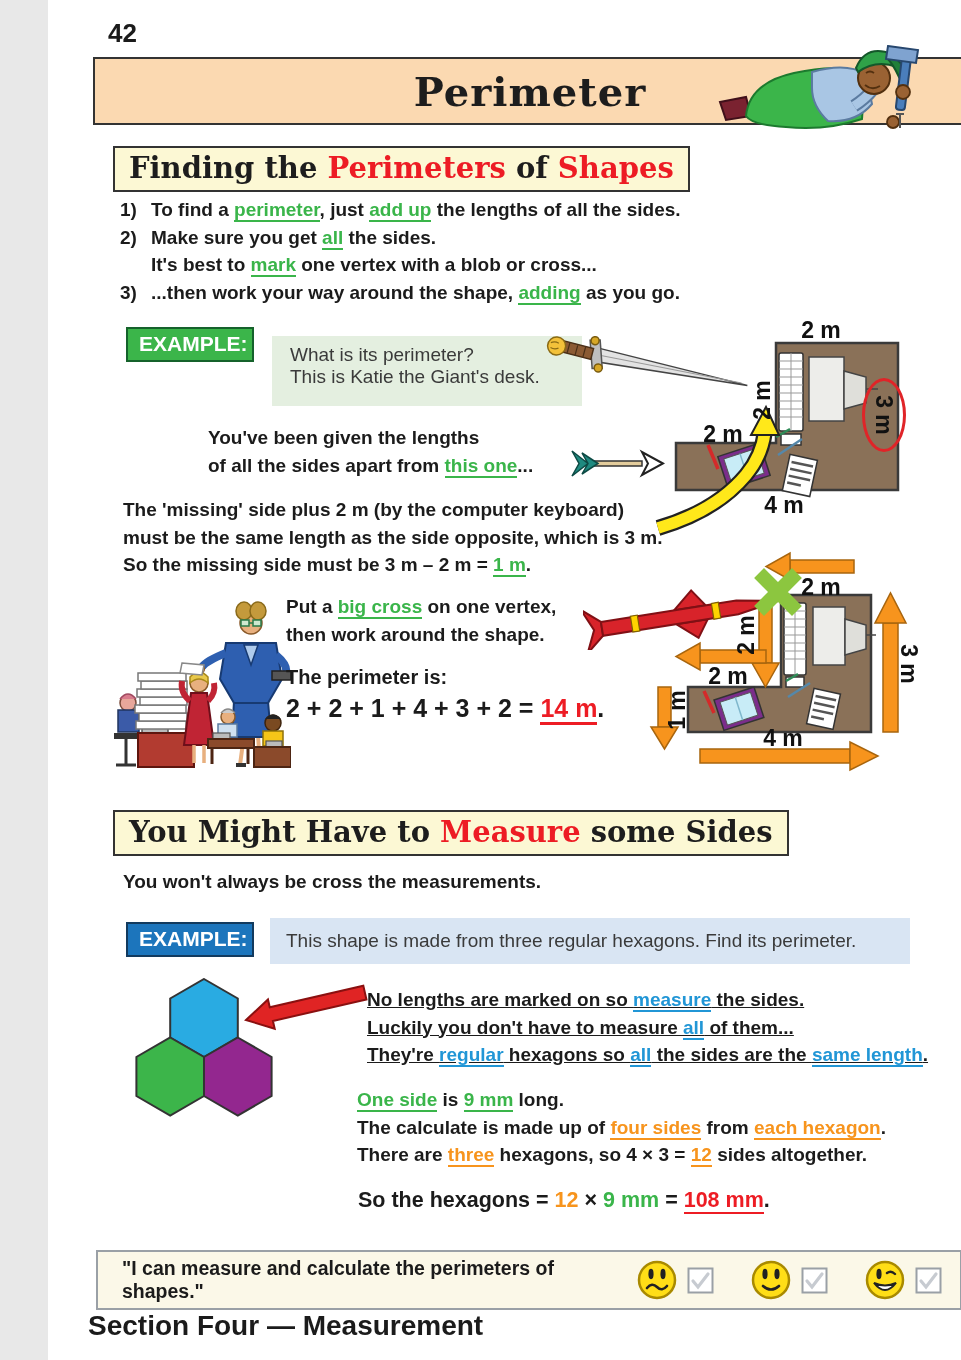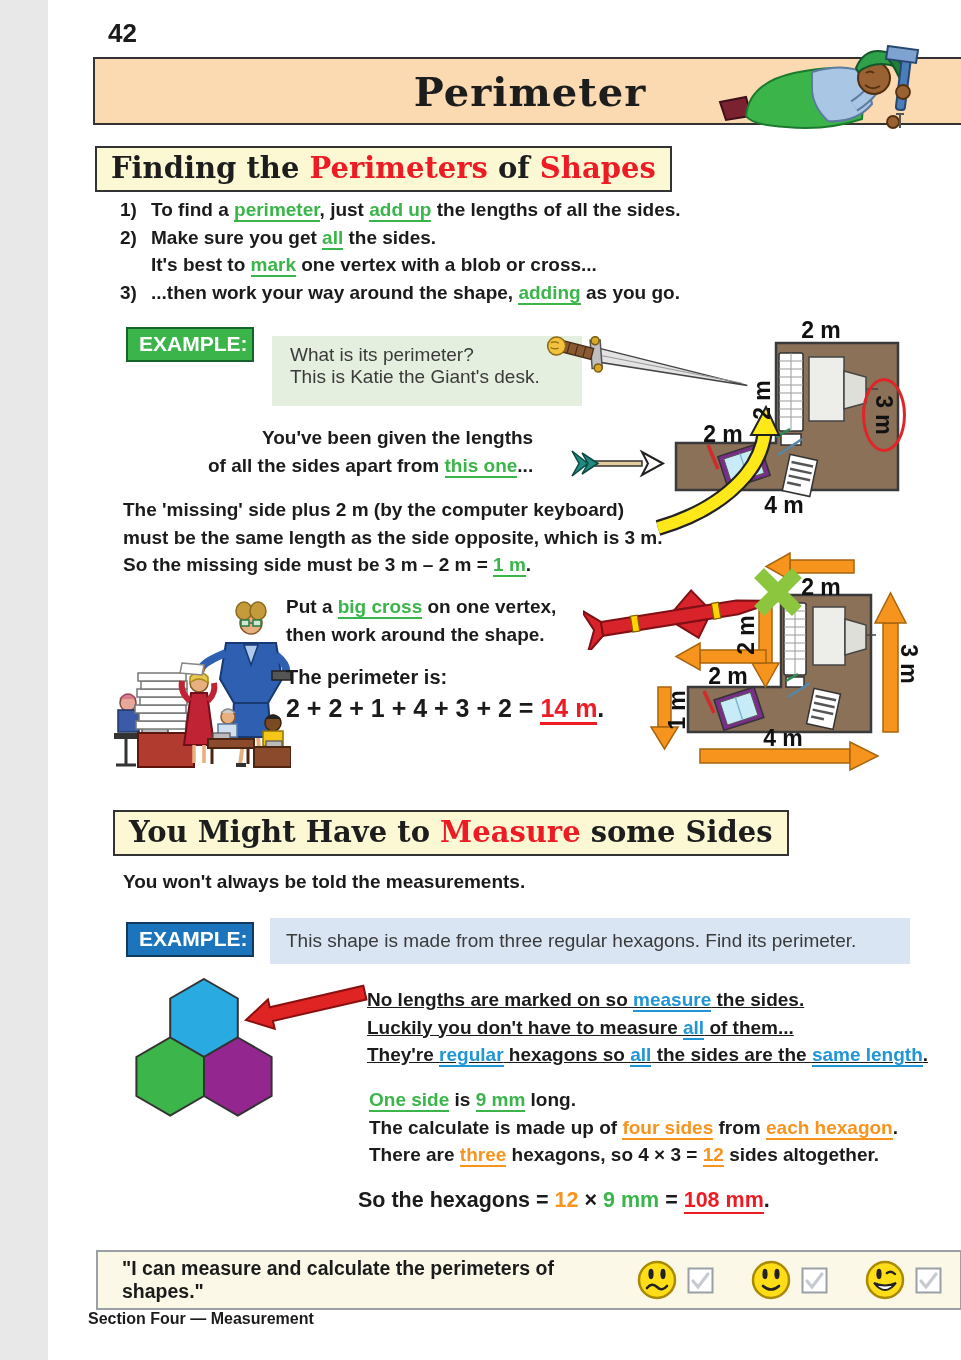--- a/index.html
+++ b/index.html
@@ -34,21 +34,21 @@
   .rot-cw{transform:rotate(90deg);}
   .circle3m{position:absolute;border:3px solid #E02428;border-radius:50%;display:flex;align-items:center;justify-content:center;}
   .eq{font-size:25px;font-weight:bold;white-space:nowrap;}
   .eq .u{border-bottom-width:3.5px;}
   .final-line{font-size:21.5px;font-weight:bold;white-space:nowrap;}
   .checkbar{left:48px;top:1250px;width:862px;height:56px;background:#FBF8E8;border:2px solid #9aa0a6;
             display:flex;align-items:center;}
   .checkbar .ctext{margin-left:24px;font-size:19.5px;font-weight:bold;}
   .smile-group{margin-left:auto;margin-right:18px;display:flex;align-items:center;gap:9px;}
   .pair-gap{width:18px;}
-  .footer{left:40px;top:1310px;font-size:16px;font-weight:bold;}
+  .footer{left:40px;top:1310px;font-size:28px;font-weight:bold;}
 </style>
 </head>
 <body>
 
 <div class="page">
 
   <div class="abs pagenum" style="left:60px;top:18px;">42</div>
 
   <div class="abs banner">
     <div class="slab banner-title">Perimeter</div>
@@ -67,21 +67,21 @@
     <path d="M176 28 L191 44 L183 51 Q177 38 171 32 Z" fill="#1F7F38" stroke="#14572a" stroke-width="2"></path>
     <g transform="rotate(7 187 56)">
       <rect x="183" y="30" width="9" height="54" rx="3" fill="#4A7EBB" stroke="#27476e" stroke-width="2"></rect>
     </g>
     <path d="M172 20 L202 24 L200 37 L170 33 Z" fill="#7FA3D0" stroke="#27476e" stroke-width="2"></path>
     <circle cx="187" cy="66" r="7" fill="#9A6233" stroke="#53300f" stroke-width="1.8"></circle>
     <circle cx="177" cy="96" r="6" fill="#9A6233" stroke="#53300f" stroke-width="1.8"></circle>
     <path d="M184 88 v14 M180 88 h8" stroke="#555" stroke-width="2"></path>
   </svg>
 
-  <div class="abs hbox slab" style="left:47px;top:146px;"><span>Finding the </span><span class="c-red">Perimeters</span><span> of </span><span class="c-red">Shapes</span></div>
+  <div class="abs hbox slab" style="left:65px;top:146px;"><span>Finding the </span><span class="c-red">Perimeters</span><span> of </span><span class="c-red">Shapes</span></div>
 
   <div class="abs intro">
     <div class="introrow txt">
       <span class="marker">1)</span>
       <span><span>To find a </span><span class="c-green u">perimeter</span><span>, just </span><span class="c-green u">add up</span><span> the lengths of all the sides.</span></span>
     </div>
     <div class="introrow txt">
       <span class="marker">2)</span>
       <span><span>Make sure you get </span><span class="c-green u">all</span><span> the sides.</span></span>
     </div>
@@ -144,21 +144,21 @@
     </svg>
     <div class="mlabel" style="left:141px;top:4px;width:64px;">2 m</div>
     <div class="mlabel rot-ccw" style="left:84px;top:74px;width:60px;">2 m</div>
     <div class="mlabel" style="left:43px;top:108px;width:64px;">2 m</div>
     <div class="mlabel" style="left:104px;top:179px;width:64px;">4 m</div>
     <div class="circle3m rot-cw" style="left:199px;top:80px;width:68px;height:38px;">
       <span class="mlabel" style="position:static;">3 m</span>
     </div>
   </div>
 
-  <div class="abs txt" style="left:160px;top:424px;text-align:right;">
+  <div class="abs txt" style="left:160px;top:424px;">
     <div><span>You've been given the lengths</span></div>
     <div><span>of all the sides apart from </span><span class="c-green u">this one</span><span>...</span></div>
   </div>
 
   <svg class="abs" style="left:522px;top:447px;" width="95" height="33" viewBox="0 0 95 33">
     <rect x="16" y="14" width="56" height="5" fill="#E3CC9C" stroke="#333" stroke-width="1.5"></rect>
     <path d="M18 16.5 L2 4 L9 16.5 L2 29 Z" fill="#1F8A80" stroke="#0d4a44" stroke-width="1.5"></path>
     <path d="M28 16.5 L12 6 L18 16.5 L12 27 Z" fill="#1F8A80" stroke="#0d4a44" stroke-width="1.5"></path>
     <polygon points="93,16.5 72,5 78,16.5 72,28" fill="#fff" stroke="#222" stroke-width="2"></polygon>
   </svg>
@@ -287,39 +287,39 @@
     <div class="mlabel" style="left:151px;top:29px;width:64px;">2 m</div>
     <div class="mlabel rot-ccw" style="left:78px;top:77px;width:60px;">2 m</div>
     <div class="mlabel" style="left:58px;top:118px;width:64px;">2 m</div>
     <div class="mlabel rot-ccw" style="left:9px;top:152px;width:60px;">1 m</div>
     <div class="mlabel" style="left:113px;top:180px;width:64px;">4 m</div>
     <div class="mlabel rot-cw" style="left:241px;top:106px;width:60px;">3 m</div>
   </div>
 
   <div class="abs hbox slab" style="left:65px;top:810px;"><span>You Might Have to </span><span class="c-red">Measure</span><span> some Sides</span></div>
 
-  <div class="abs txt" style="left:75px;top:868px;">You won't always be told the measurements.</div>
+  <div class="abs txt" style="left:75px;top:868px;">You won't always be cross the measurements.</div>
 
   <div class="abs badge badge-blue" style="left:78px;top:922px;">EXAMPLE:</div>
   <div class="abs panel panel-blue" style="left:222px;top:918px;width:624px;height:46px;line-height:46px;padding-left:16px;">This shape is made from three regular hexagons.  Find its perimeter.</div>
 
   <svg class="abs" style="left:72px;top:978px;" width="270" height="165" viewBox="0 0 270 165">
     <polygon points="84,1 117.8,20.5 117.8,59.5 84,79 50.2,59.5 50.2,20.5" fill="#29ABE2" stroke="#333" stroke-width="2"></polygon>
     <polygon points="50.2,59.5 84,79 84,118 50.2,137.5 16.4,118 16.4,79" fill="#3CB54A" stroke="#333" stroke-width="2"></polygon>
     <polygon points="117.8,59.5 151.6,79 151.6,118 117.8,137.5 84,118 84,79" fill="#93278F" stroke="#333" stroke-width="2"></polygon>
     <polygon points="0,0 26,-15 26,-7 122,-7 122,7 26,7 26,15" transform="translate(126,42) rotate(-13)" fill="#E02424" stroke="#8A1010" stroke-width="2"></polygon>
   </svg>
 
   <div class="abs txt" style="left:319px;top:986px;text-decoration:underline;">
     <div><span>No lengths are marked on so </span><span class="c-blue u">measure</span><span> the sides.</span></div>
     <div><span>Luckily you don't have to measure </span><span class="c-blue u">all</span><span> of them...</span></div>
     <div><span>They're </span><span class="c-blue u">regular</span><span> hexagons so </span><span class="c-blue u">all</span><span> the sides are the </span><span class="c-blue u">same length</span><span>.</span></div>
   </div>
 
-  <div class="abs txt" style="left:321px;top:1086px;">
+  <div class="abs txt" style="left:309px;top:1086px;">
     <div><span class="c-green u">One side</span><span> is </span><span class="c-green u">9 mm</span><span> long.</span></div>
     <div><span>The calculate is made up of </span><span class="c-orange u">four sides</span><span> from </span><span class="c-orange u">each hexagon</span><span>.</span></div>
     <div><span>There are </span><span class="c-orange u">three</span><span> hexagons, so 4 × 3 = </span><span class="c-orange u">12</span><span> sides altogether.</span></div>
   </div>
 
   <div class="abs final-line" style="left:310px;top:1188px;"><span>So the hexagons = </span><span class="c-orange">12</span><span> × </span><span class="c-green">9 mm</span><span> = </span><span class="c-red u">108 mm</span><span>.</span></div>
 
   <div class="abs checkbar">
     <span class="ctext">"I can measure and calculate the perimeters of shapes."</span>
     <span class="smile-group">

